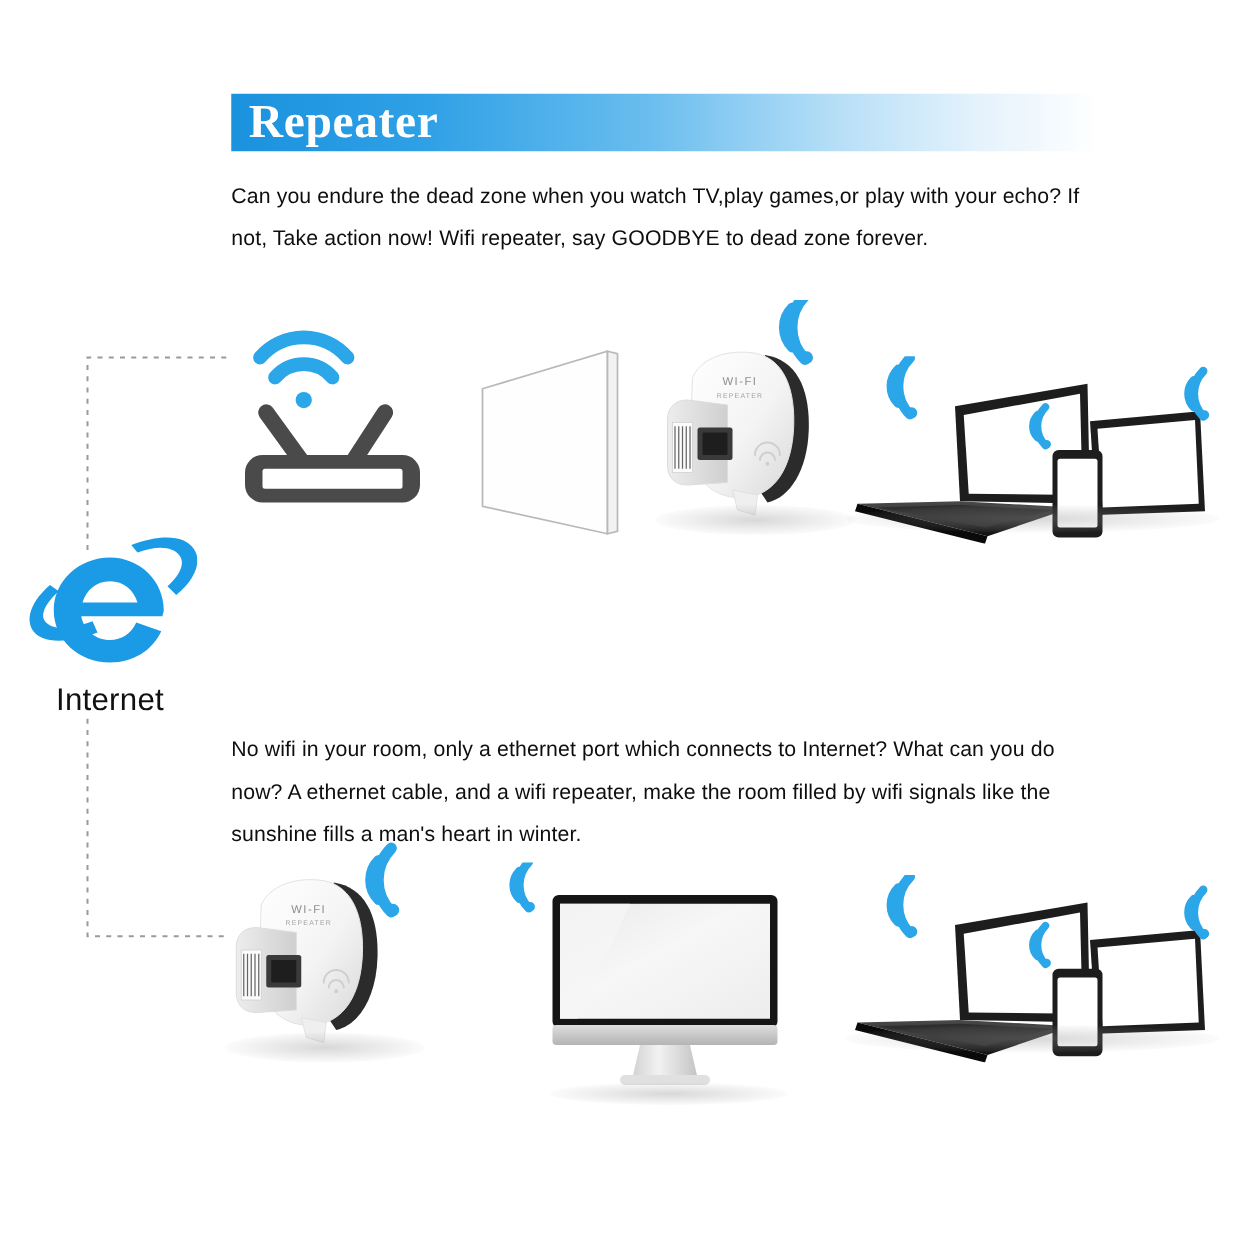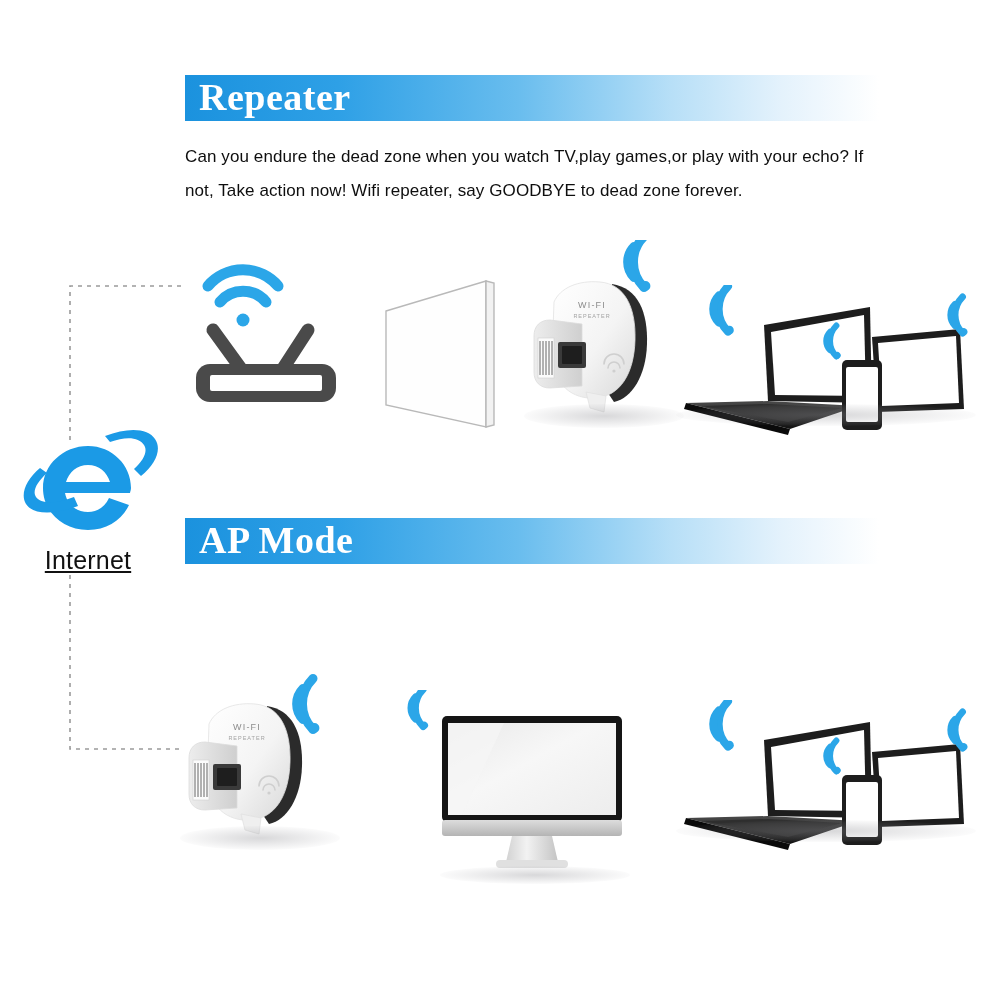--- a/index.html
+++ b/index.html
@@ -62,21 +62,20 @@
     top: 420px;
     width: 160px;
     text-align: center;
   }
   .ie-logo { width: 140px; height: 130px; display: block; margin: 0 auto; }
   .internet-label {
     font-size: 25px;
     color: #111;
     margin-top: -4px;
     letter-spacing: 0.2px;
-    text-decoration: underline;
   }
 
   
   .dashes { position: absolute; left: 0; top: 0; width: 1000px; height: 1000px; pointer-events: none; }
 
   
   .art { position: absolute; }
 
   .shadow-ellipse {
     position: absolute;
@@ -230,23 +229,21 @@
       </g>
       <g fill="none" stroke="#2ba6e8" stroke-linecap="round" transform="translate(276,16) rotate(-45 14 14) scale(0.8)">
         <path d="M2 34 A32 32 0 0 1 34 2" stroke-width="8.5"></path>
         <path d="M2 21 A19 19 0 0 1 21 2" stroke-width="8.5"></path>
         <circle cx="4" cy="34" r="4.6" fill="#2ba6e8" stroke="none"></circle>
       </g>
     </svg>
   </div>
   <div class="shadow-ellipse" style="left:676px; top:404px; width:300px; height:22px;"></div>
 
-  <div class="band" style="top:518px;">
-    <div class="band-title">AP Mode</div>
-  </div>
+  <div class="body-copy" style="top:583px;">No wifi in your room, only a ethernet port which connects to Internet? What can you do now? A ethernet cable, and a wifi repeater, make the room filled by wifi signals like the sunshine fills a man's heart in winter.</div>
 
   <div class="art" style="left:175px; top:662px; width:190px; height:190px;">
     <svg viewBox="0 0 190 190" width="190" height="190">
       <defs>
         <linearGradient id="rg3" x1="0" y1="0" x2="1" y2="1">
           <stop offset="0%" stop-color="#ffffff"></stop>
           <stop offset="55%" stop-color="#f4f4f4"></stop>
           <stop offset="100%" stop-color="#d9d9d9"></stop>
         </linearGradient>
         <linearGradient id="rg4" x1="0" y1="0" x2="1" y2="0">

